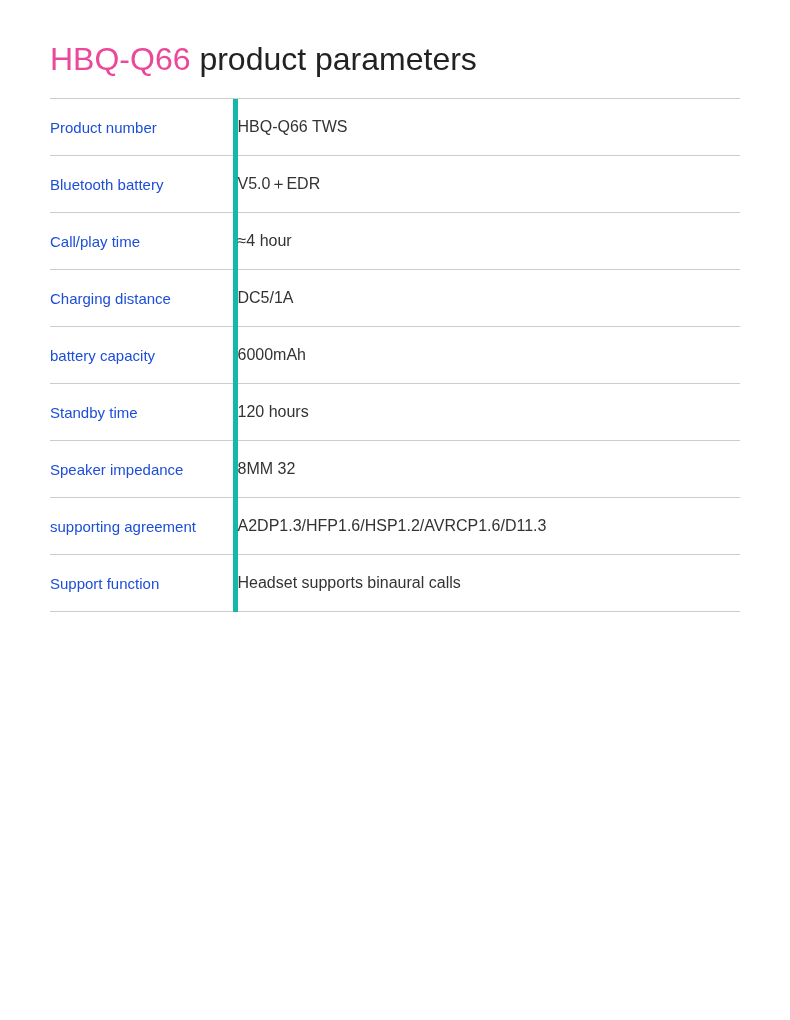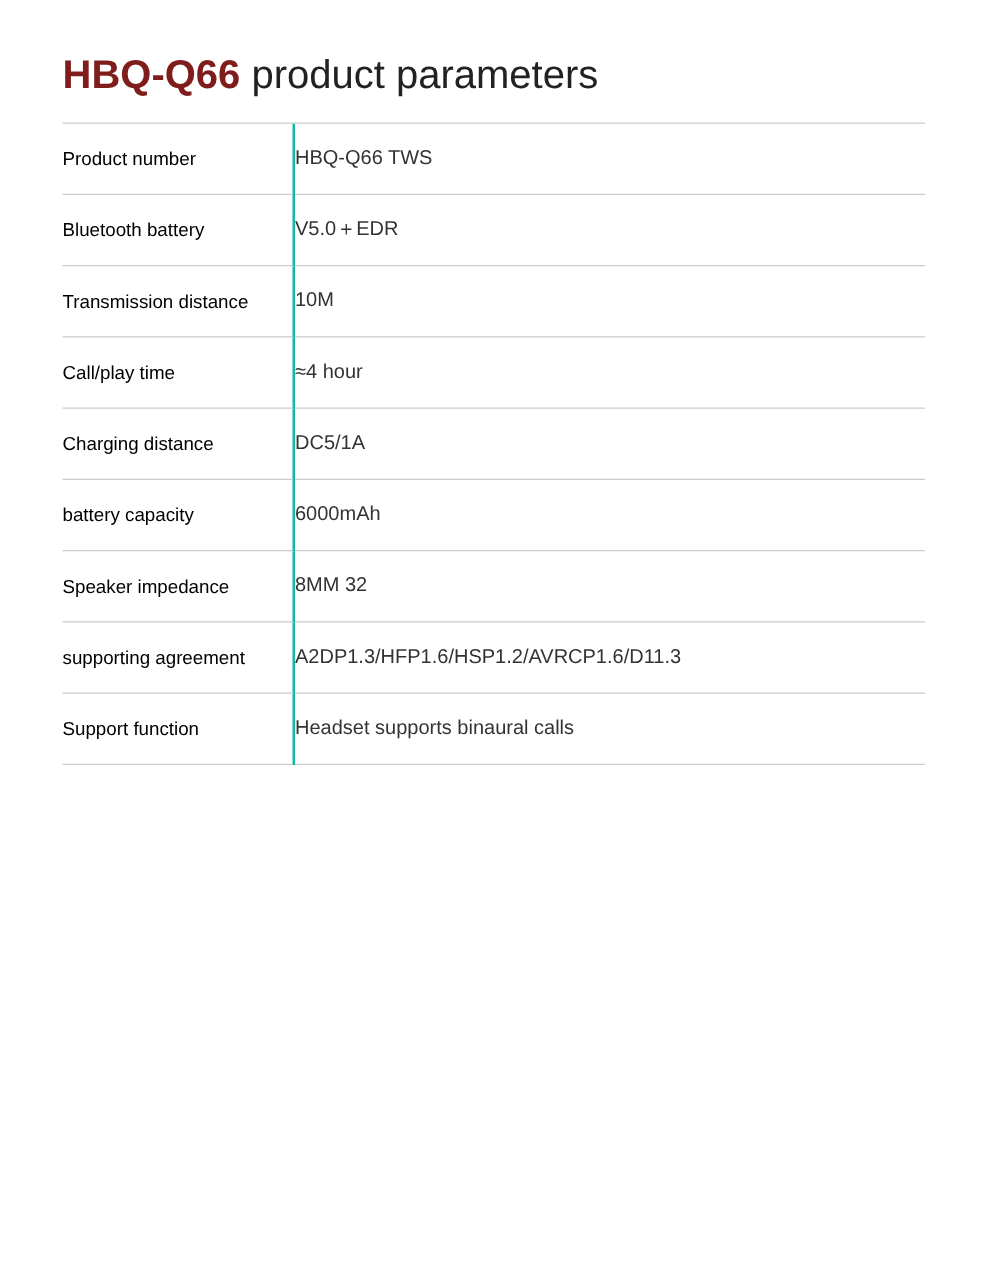--- a/index.html
+++ b/index.html
@@ -19,22 +19,22 @@
 
     .page-title {
       font-size: 32px;
       font-weight: 400;
       color: #222222;
       margin-bottom: 20px;
       line-height: 1.2;
     }
 
     .page-title .brand {
-      color: #7f1d1d;
-      font-weight: 700;
+      color: #ec4899;
+      font-weight: 400;
     }
 
     .divider-top {
       border: none;
       border-top: 1.5px solid #cccccc;
       margin-bottom: 0;
     }
 
     .params-table {
       width: 100%;
@@ -46,26 +46,26 @@
     }
 
     .params-table td {
       padding: 16px 0;
       vertical-align: middle;
     }
 
     .params-table td.label-cell {
       width: 185px;
       font-size: 15px;
-      color: #000000;
+      color: #1d4ed8;
       padding-right: 20px;
       vertical-align: top;
       padding-top: 18px;
       line-height: 1.4;
-      border-right: 2px solid #14b8a6;
+      border-right: 5px solid #14b8a6;
     }
 
     .params-table td.value-cell {
       font-size: 16px;
       color: #333333;
       line-height: 1.5;
     }
   </style>
 </head>
 <body>
@@ -80,34 +80,34 @@
   <tbody id="params-tbody">
   <tr>
         <td class="label-cell">Product number</td>
         <td class="value-cell">HBQ-Q66 TWS</td>
       </tr>
       <tr>
         <td class="label-cell">Bluetooth battery</td>
         <td class="value-cell">V5.0＋EDR</td>
       </tr>
       <tr>
-        <td class="label-cell">Transmission distance</td>
-        <td class="value-cell">10M</td>
-      </tr>
-      <tr>
         <td class="label-cell">Call/play time</td>
         <td class="value-cell">≈4 hour</td>
       </tr>
       <tr>
         <td class="label-cell">Charging distance</td>
         <td class="value-cell">DC5/1A</td>
       </tr>
       <tr>
         <td class="label-cell">battery capacity</td>
         <td class="value-cell">6000mAh</td>
+      </tr>
+      <tr>
+        <td class="label-cell">Standby time</td>
+        <td class="value-cell">120 hours</td>
       </tr>
       <tr>
         <td class="label-cell">Speaker impedance</td>
         <td class="value-cell">8MM 32</td>
       </tr>
       <tr>
         <td class="label-cell">supporting agreement</td>
         <td class="value-cell">A2DP1.3/HFP1.6/HSP1.2/AVRCP1.6/D11.3</td>
       </tr>
       <tr>

